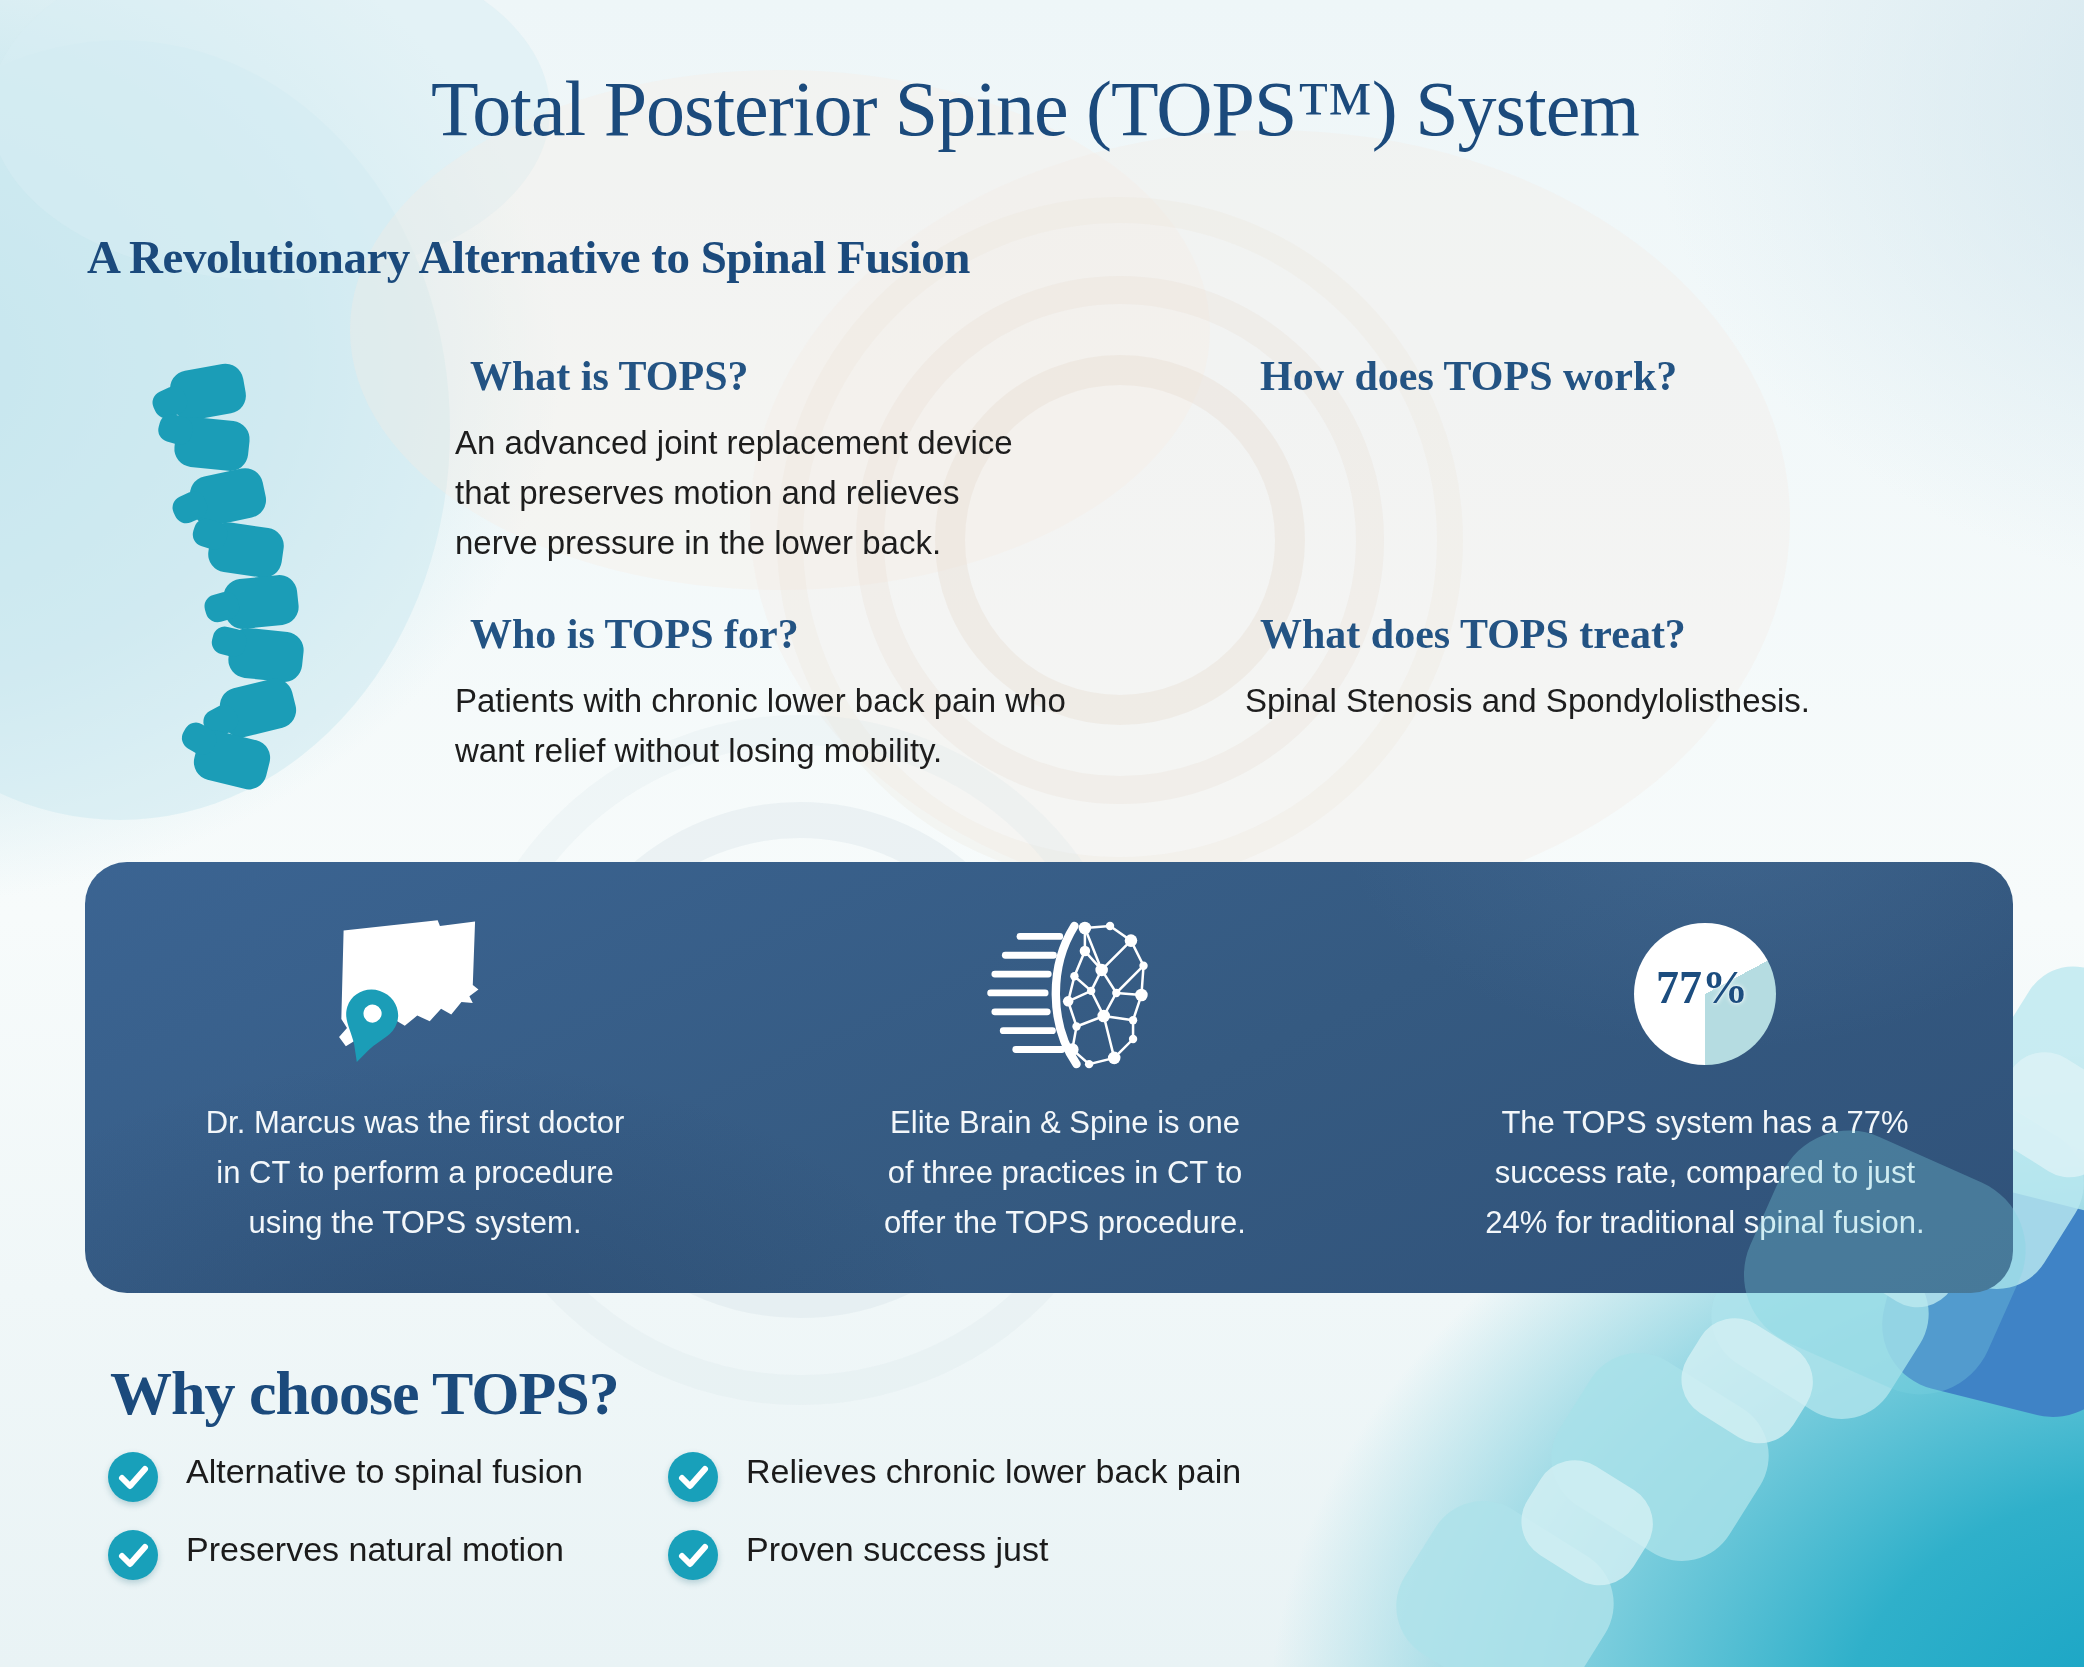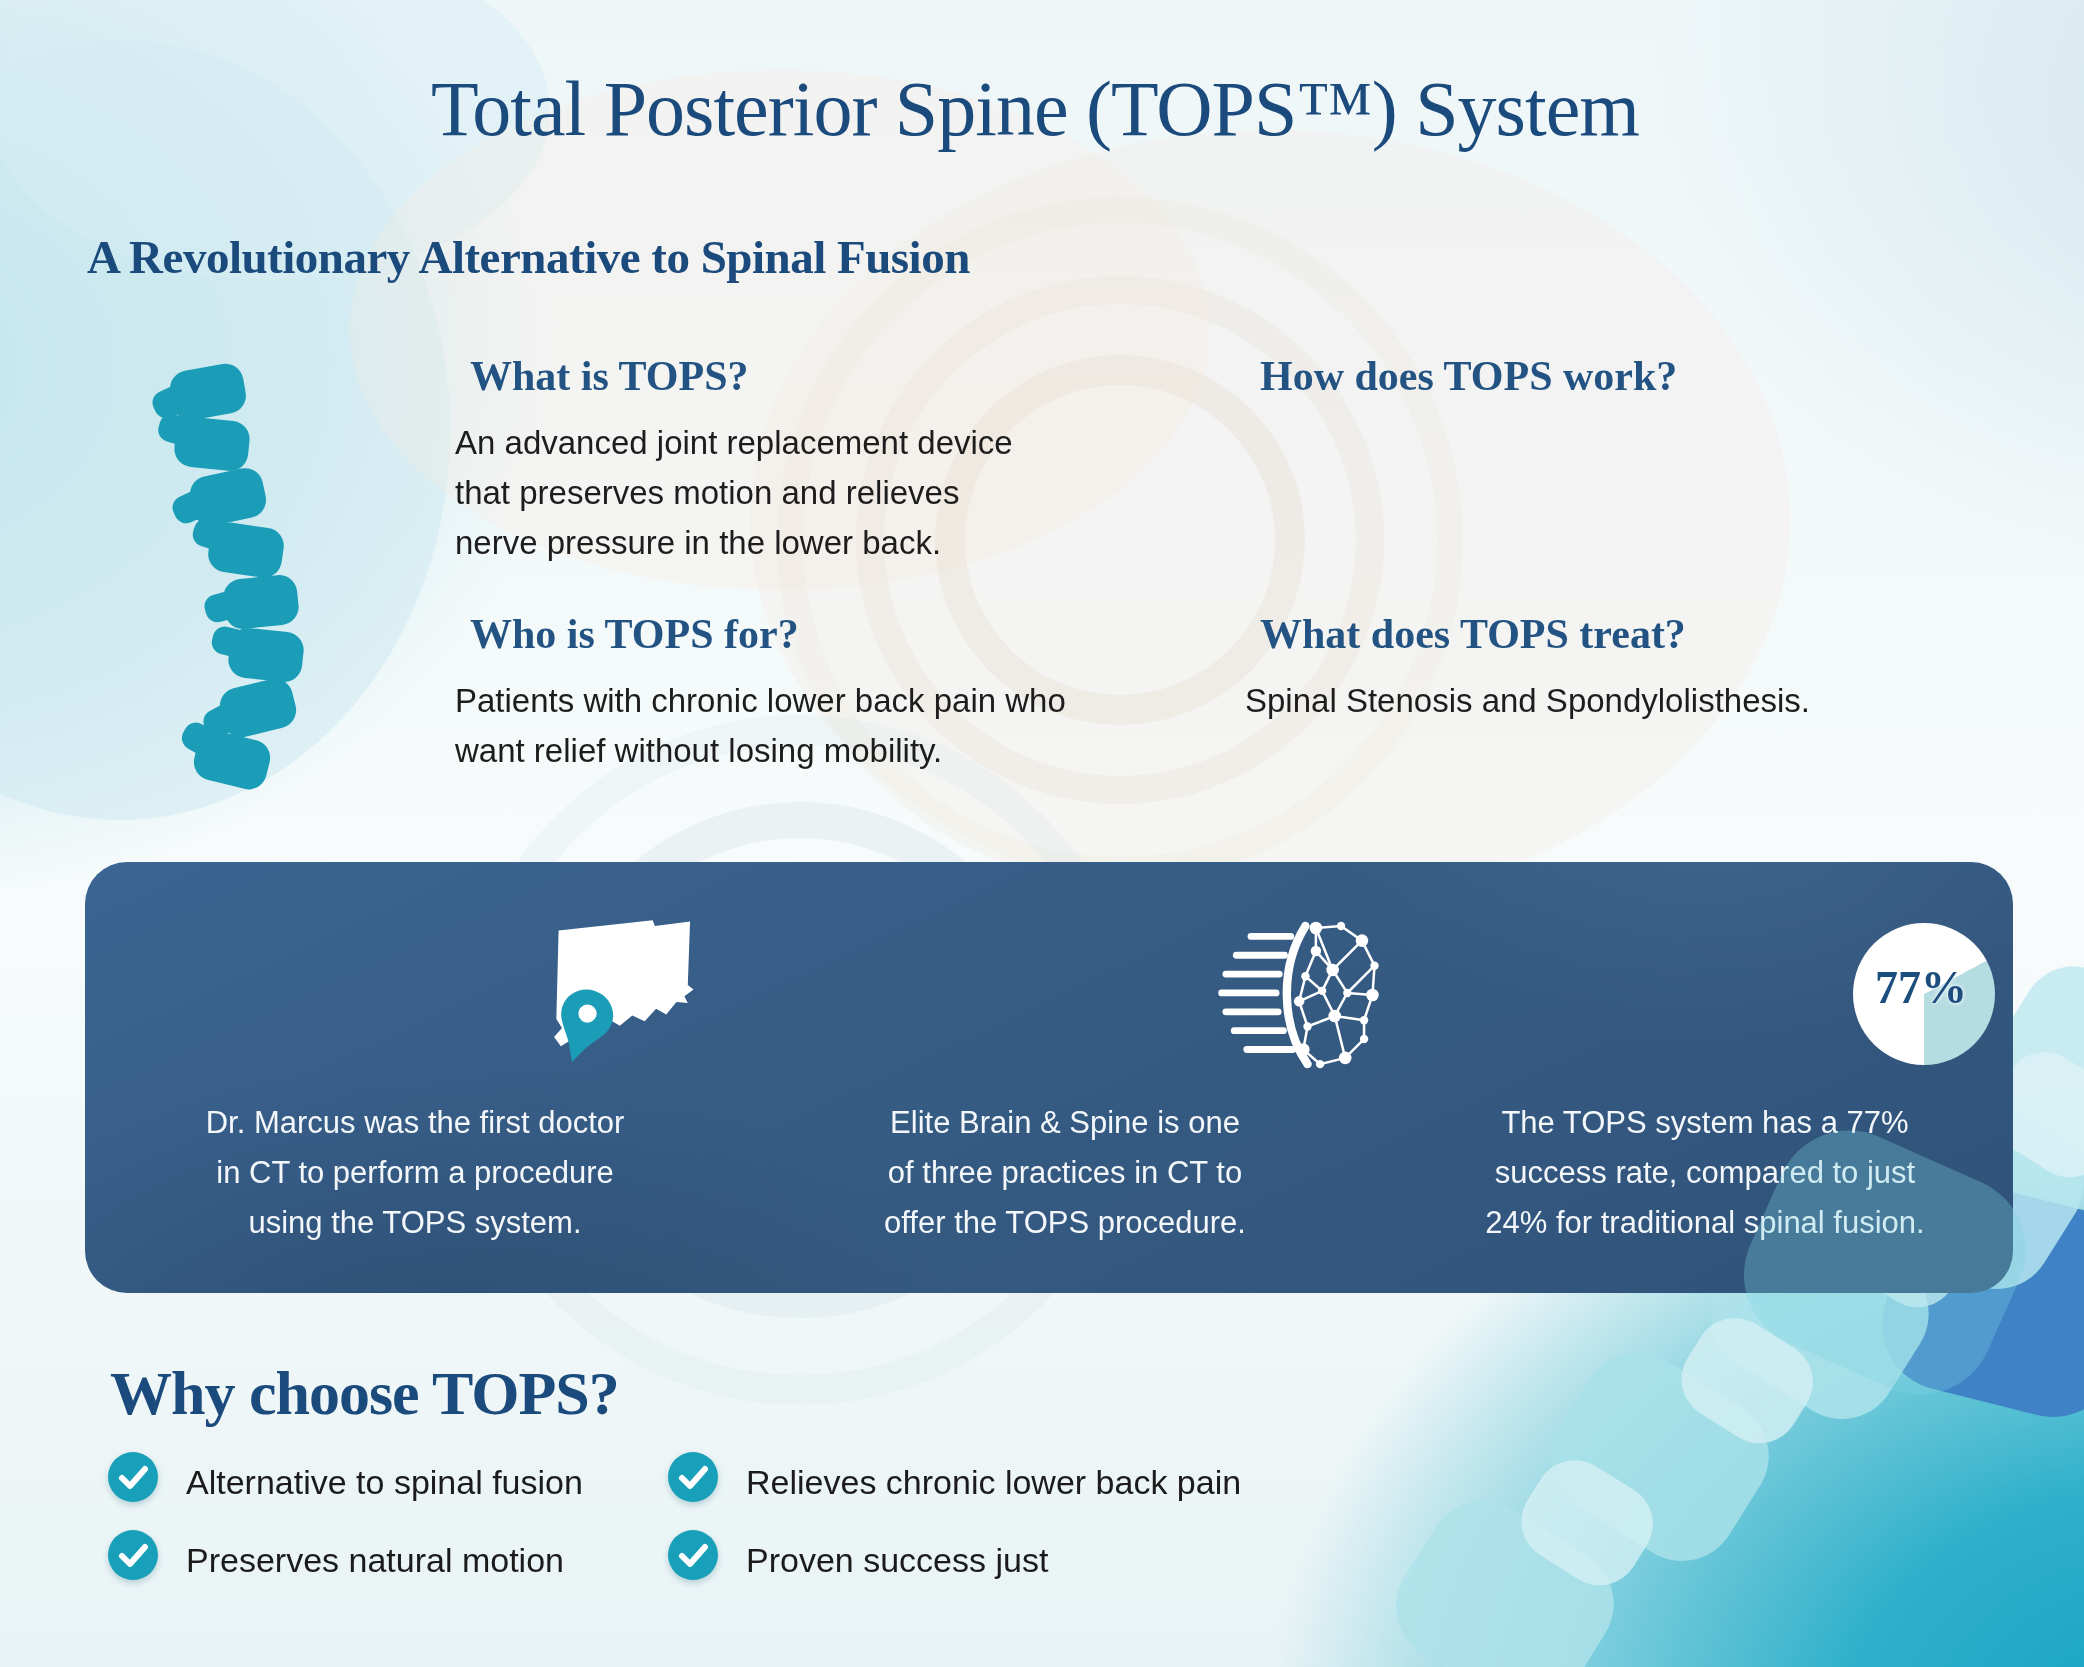--- a/index.html
+++ b/index.html
@@ -46,21 +46,21 @@
   
   .banner{
     position:absolute;left:85px;top:862px;width:1928px;height:431px;
     border-radius:42px;
     background:
       radial-gradient(900px 520px at 18% 118%, rgba(22,44,76,.28), rgba(22,44,76,0) 60%),
       radial-gradient(700px 420px at 85% -10%, rgba(90,130,175,.25), rgba(90,130,175,0) 55%),
       linear-gradient(155deg,#3b6492 0%,#355a81 55%,#30527a 100%);
   }
   .banner-col{position:absolute;top:44px;text-align:center}
-  .banner-col .icon-slot{height:176px;display:flex;align-items:center;justify-content:flex-end}
+  .banner-col .icon-slot{height:176px;display:flex;align-items:center;justify-content:center}
   .banner-col p{
     margin:16px 0 0 0;color:#f3f7fa;font-size:31px;line-height:1.62;white-space:pre-line;
   }
   .bcol-0{left:30px;width:600px}
   .bcol-1{left:660px;width:640px}
   .bcol-2{left:1330px;width:580px}
 
   .pie{
     width:142px;height:142px;border-radius:50%;
     background:conic-gradient(from 0deg,#ffffff 0deg 62deg,#b5dce1 62deg 180deg,#ffffff 180deg 360deg);
@@ -71,21 +71,21 @@
     text-shadow:0 0 5px rgba(255,255,255,.95),0 0 2px rgba(255,255,255,.95);
     margin-top:-14px;margin-left:-6px;
   }
 
   
   .why-heading{
     position:absolute;left:110px;top:1358px;
     font-family:"Liberation Serif",serif;font-size:62px;font-weight:700;
     color:#1b4a7c;letter-spacing:-1px;white-space:nowrap;
   }
-  .check-item{position:absolute;display:flex;align-items:flex-end}
+  .check-item{position:absolute;display:flex;align-items:flex-start}
   .check-item .bubble{
     width:50px;height:50px;border-radius:50%;background:#18a0ba;flex:0 0 auto;
     display:flex;align-items:center;justify-content:center;
     box-shadow:0 3px 6px rgba(20,100,120,.25);
   }
   .check-item .lbl{margin-left:28px;font-size:34px;color:#1b1b1b;white-space:nowrap}
   .ci-0{left:108px;top:1452px}
   .ci-1{left:108px;top:1530px}
   .ci-2{left:668px;top:1452px}
   .ci-3{left:668px;top:1530px}

